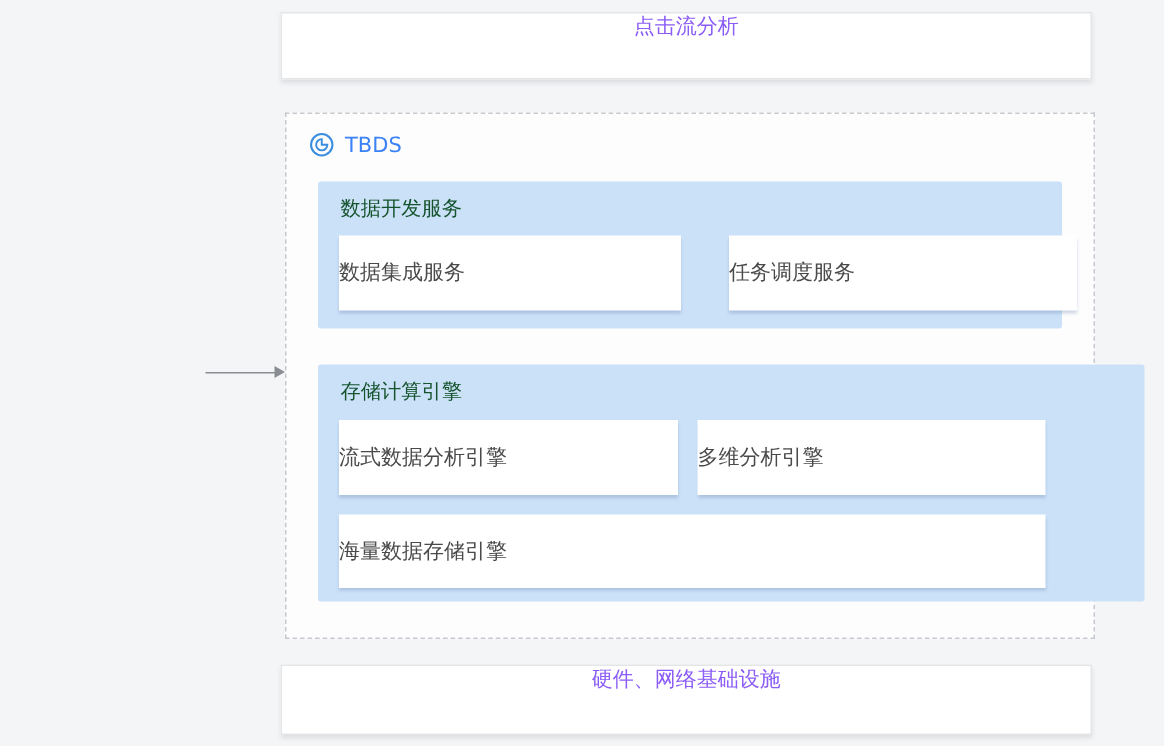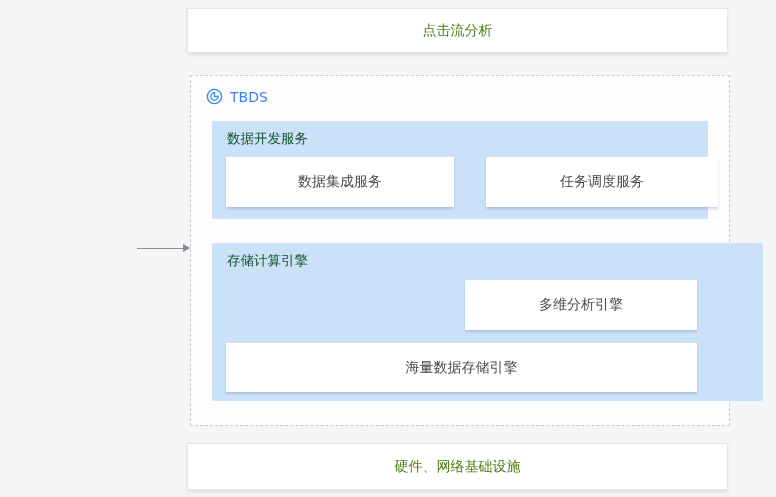--- a/index.html
+++ b/index.html
@@ -14,23 +14,22 @@
     height: 497px;
     background: #f4f5f7;
     overflow: hidden;
   }
   .node {
     position: absolute;
     background: #ffffff;
     border: 1px solid #e4e5e7;
     box-shadow: 0 2px 3px rgba(150,155,165,0.25);
     display: flex;
-    align-items: center;
     justify-content: center;
-    color: #4d7c0f;
+    color: #8b5cf6;
     font-size: 14px;
     box-sizing: border-box;
   }
   .top-box    { left: 187px; top: 8px;   width: 541px; height: 45px; }
   .bottom-box { left: 187px; top: 443px; width: 541px; height: 47px; }
   .source-box { left: 17px;  top: 226px; width: 120px; height: 46px; }
 
   .tbds-container {
     position: absolute;
     left: 190px; top: 75px;
@@ -63,21 +62,21 @@
     left: 15px; top: 9px;
     color: #14532d;
     font-size: 13.5px;
   }
   .inner-box {
     position: absolute;
     background: #ffffff;
     box-shadow: 0 2px 2px rgba(90,120,160,0.28);
     display: flex;
     align-items: center;
-    justify-content: center;
+    justify-content: flex-start;
     color: #4a4a4a;
     font-size: 14px;
     box-sizing: border-box;
   }
   
   .s1-a { left: 14px;  top: 36px; width: 228px; height: 50px; }
   .s1-b { left: 253px; top: 36px; width: 232px; height: 50px; margin-left: 21px; }
   
   .s2-a { left: 14px;  top: 37px;  width: 226px; height: 50px; }
   .s2-b { left: 253px; top: 37px;  width: 232px; height: 50px; }
@@ -126,20 +125,23 @@
       <div class="inner-box s1-a">
         <span>数据集成服务</span>
       </div>
       <div class="inner-box s1-b">
         <span>任务调度服务</span>
       </div>
     </div>
 
     <div class="section section-2">
       <span class="section-title">存储计算引擎</span>
+      <div class="inner-box s2-a">
+        <span>流式数据分析引擎</span>
+      </div>
       <div class="inner-box s2-b">
         <span>多维分析引擎</span>
       </div>
       <div class="inner-box s2-c">
         <span>海量数据存储引擎</span>
       </div>
     </div>
 
   </div>
 

